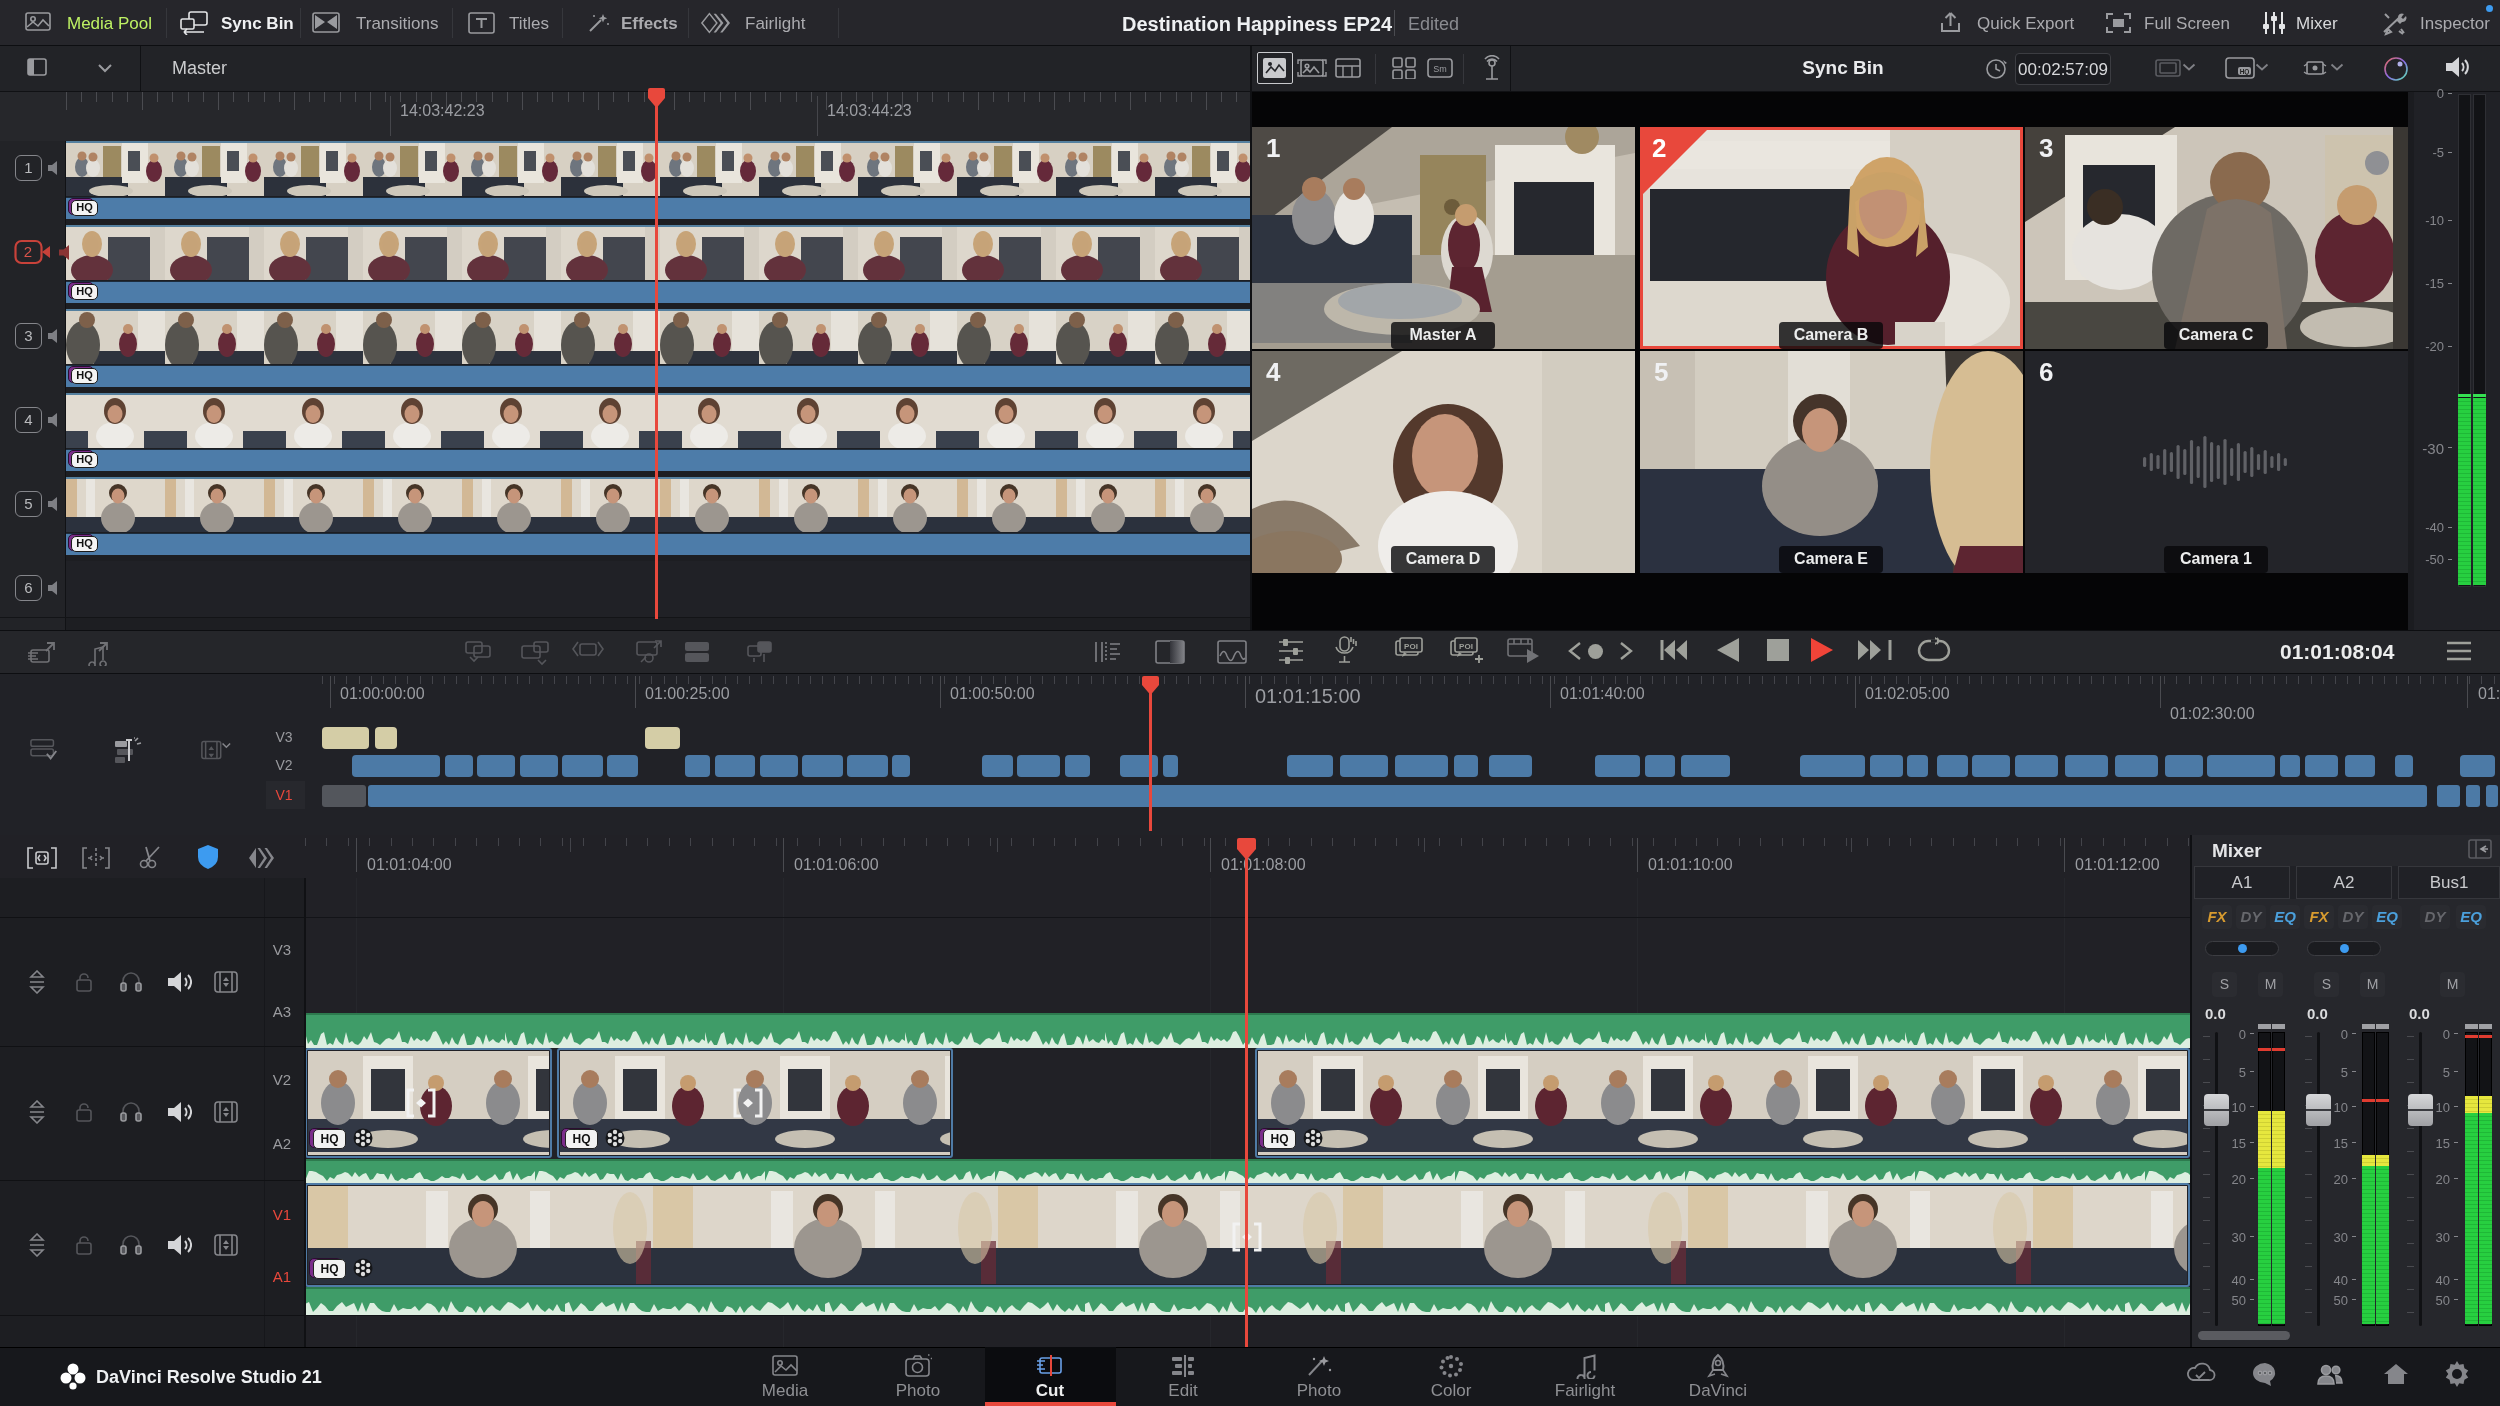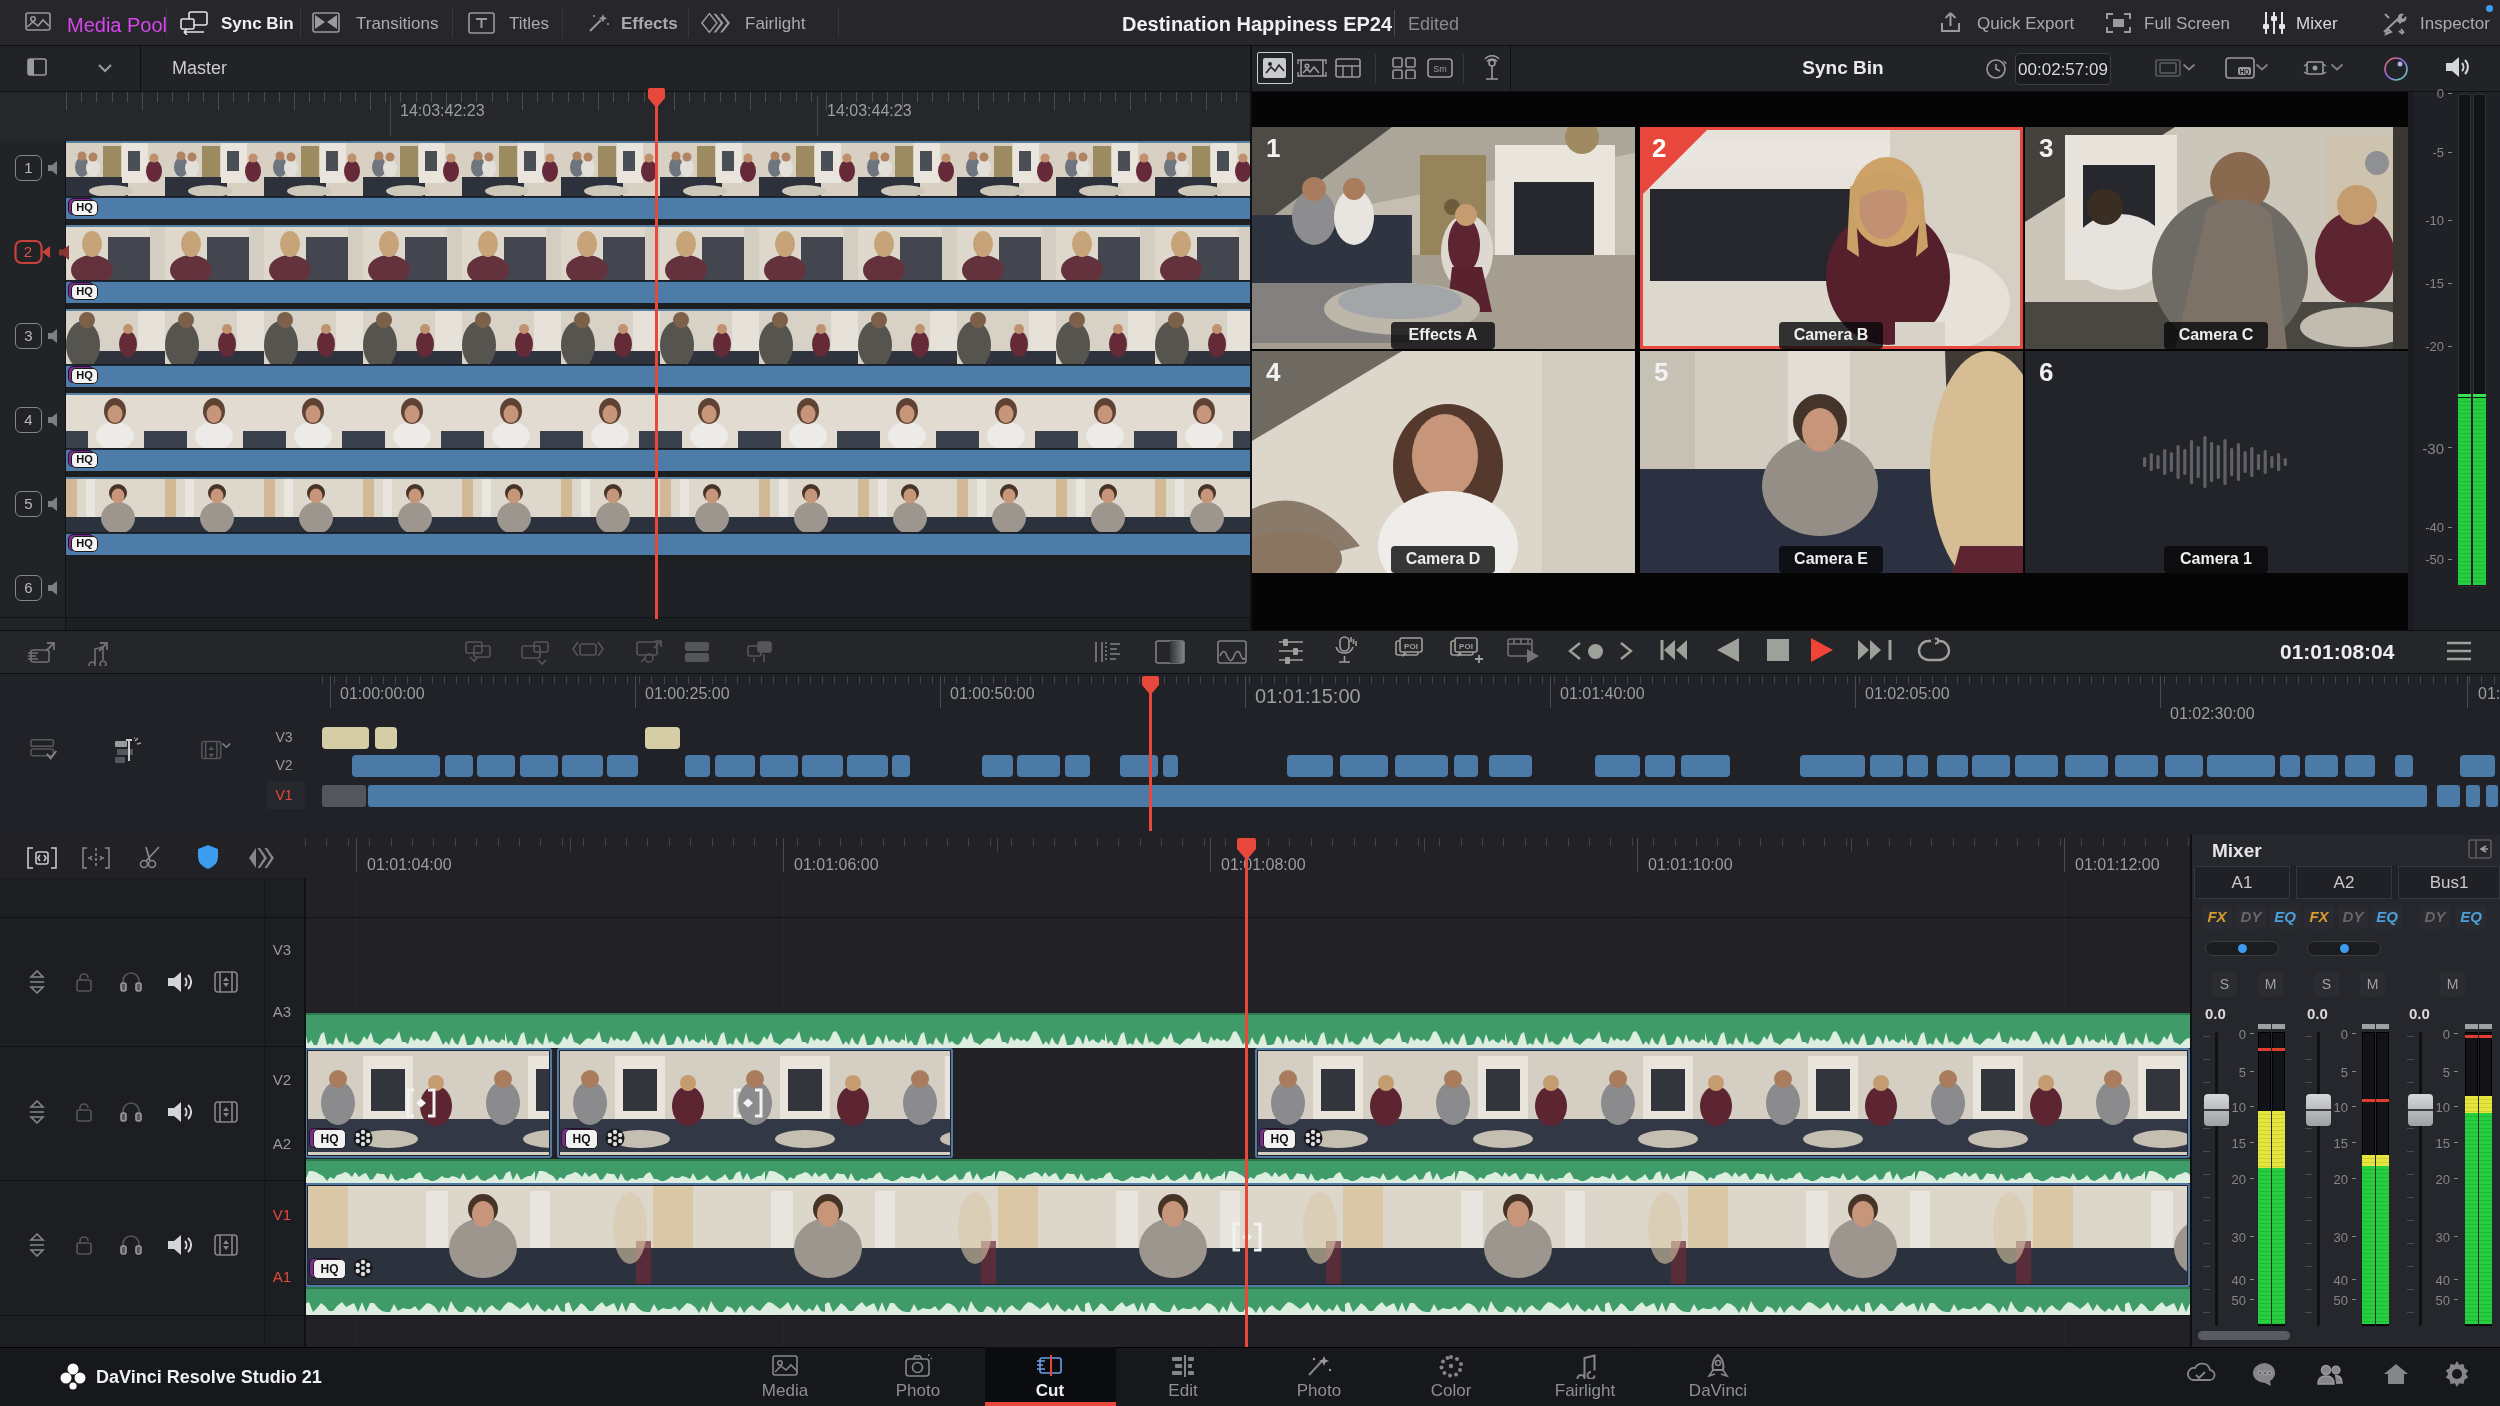--- a/index.html
+++ b/index.html
@@ -2,21 +2,21 @@
 <html><head><meta charset="utf-8"><style>
 *{margin:0;padding:0;box-sizing:border-box}
 html,body{width:2500px;height:1406px;background:#1b1c20;font-family:"Liberation Sans",sans-serif;overflow:hidden;position:relative}
 </style></head><body>
 <div style="position:absolute;left:0px;top:0px;width:2500px;height:46px;background:#26262b;border-bottom:1px solid #0d0e11;"></div>
 <svg style="position:absolute;left:25px;top:12px" width="26" height="22" viewBox="0 0 26 22" fill="none" stroke="#9a9b9f" stroke-width="1.6">
     <rect x="1" y="1" width="24" height="17" rx="2"></rect>
     <circle cx="8" cy="7" r="2.2"></circle>
     <path d="M2 15 l6-5 5 4 5-6 6 6" fill="none"></path>
   </svg>
-<div style="position:absolute;left:67px;top:14px;font-size:20px;color:#d946ef;font-weight:400;white-space:nowrap;">Media Pool</div>
+<div style="position:absolute;left:67px;top:14px;font-size:17px;color:#bef264;font-weight:400;white-space:nowrap;">Media Pool</div>
 <svg style="position:absolute;left:180px;top:11px" width="28" height="24" viewBox="0 0 28 24" fill="none" stroke="#9a9b9f" stroke-width="1.6">
     <rect x="9" y="1" width="18" height="13" rx="2" stroke="#e4e5e7"></rect>
     <rect x="1" y="8" width="13" height="10" rx="1.5" fill="#26262b" stroke="#e4e5e7"></rect>
     <path d="M4 21 h20 M4 21 l3-3 M4 21 l3 3" stroke="#e4e5e7"></path>
   </svg>
 <div style="position:absolute;left:221px;top:14px;font-size:17px;color:#f0f1f3;font-weight:700;white-space:nowrap;">Sync Bin</div>
 <svg style="position:absolute;left:312px;top:12px" width="28" height="22" viewBox="0 0 28 22" fill="none" stroke="#9a9b9f" stroke-width="1.6">
     <rect x="1" y="1" width="26" height="19" rx="2"></rect>
     <path d="M3 3 l10 7 -10 7 z M25 3 l-10 7 10 7 z" fill="#9a9b9f" stroke="none"></path>
   </svg>
@@ -316,21 +316,21 @@
     <circle cx="102" cy="62" r="11" fill="#a87c5d"></circle>
     <ellipse cx="215" cy="125" rx="26" ry="38" fill="#ddd9d1"></ellipse>
     <ellipse cx="212" cy="118" rx="16" ry="28" fill="#5d2531"></ellipse>
     <circle cx="214" cy="88" r="11" fill="#c59c6f"></circle>
     <path d="M200 140 l30 0 10 45 -45 0z" fill="#59222e"></path>
     <ellipse cx="150" cy="182" rx="78" ry="26" fill="#bdb7aa"></ellipse>
     <ellipse cx="148" cy="174" rx="62" ry="18" fill="#9aa0a8" opacity="0.75"></ellipse>
     <circle cx="330" cy="10" r="17" fill="#a08a62"></circle>
   </svg>
 <div style="position:absolute;left:1266px;top:133px;font-size:26px;color:#f0f1f3;font-weight:700;white-space:nowrap;">1</div>
-<div style="position:absolute;left:1391px;top:322px;width:104px;height:27px;background:rgba(8,8,10,0.8);border-radius:4px;color:#eceded;font-size:16px;font-weight:700;text-align:center;line-height:26px;">Effects A</div>
+<div style="position:absolute;left:1391px;top:322px;width:104px;height:27px;background:rgba(8,8,10,0.8);border-radius:4px;color:#eceded;font-size:16px;font-weight:700;text-align:center;line-height:26px;">Master A</div>
 <svg style="position:absolute;left:1640px;top:127px" width="383" height="222" viewBox="0 0 383 222">
     <rect width="383" height="222" fill="#ddd8ce"></rect>
     <rect x="0" y="0" width="383" height="14" fill="#c9c3b8"></rect>
     <rect x="0" y="0" width="260" height="62" fill="#e7e3dc"></rect>
     <rect x="10" y="62" width="205" height="92" fill="#25272d"></rect>
     <rect x="0" y="14" width="260" height="28" fill="#eae6df"></rect>
     <rect x="250" y="0" width="133" height="222" fill="#d5cfc4"></rect>
     <ellipse cx="295" cy="175" rx="75" ry="50" fill="#e6e2da"></ellipse>
     <ellipse cx="248" cy="150" rx="62" ry="68" fill="#55202c"></ellipse>
     <ellipse cx="247" cy="75" rx="37" ry="45" fill="#cfa368"></ellipse>

